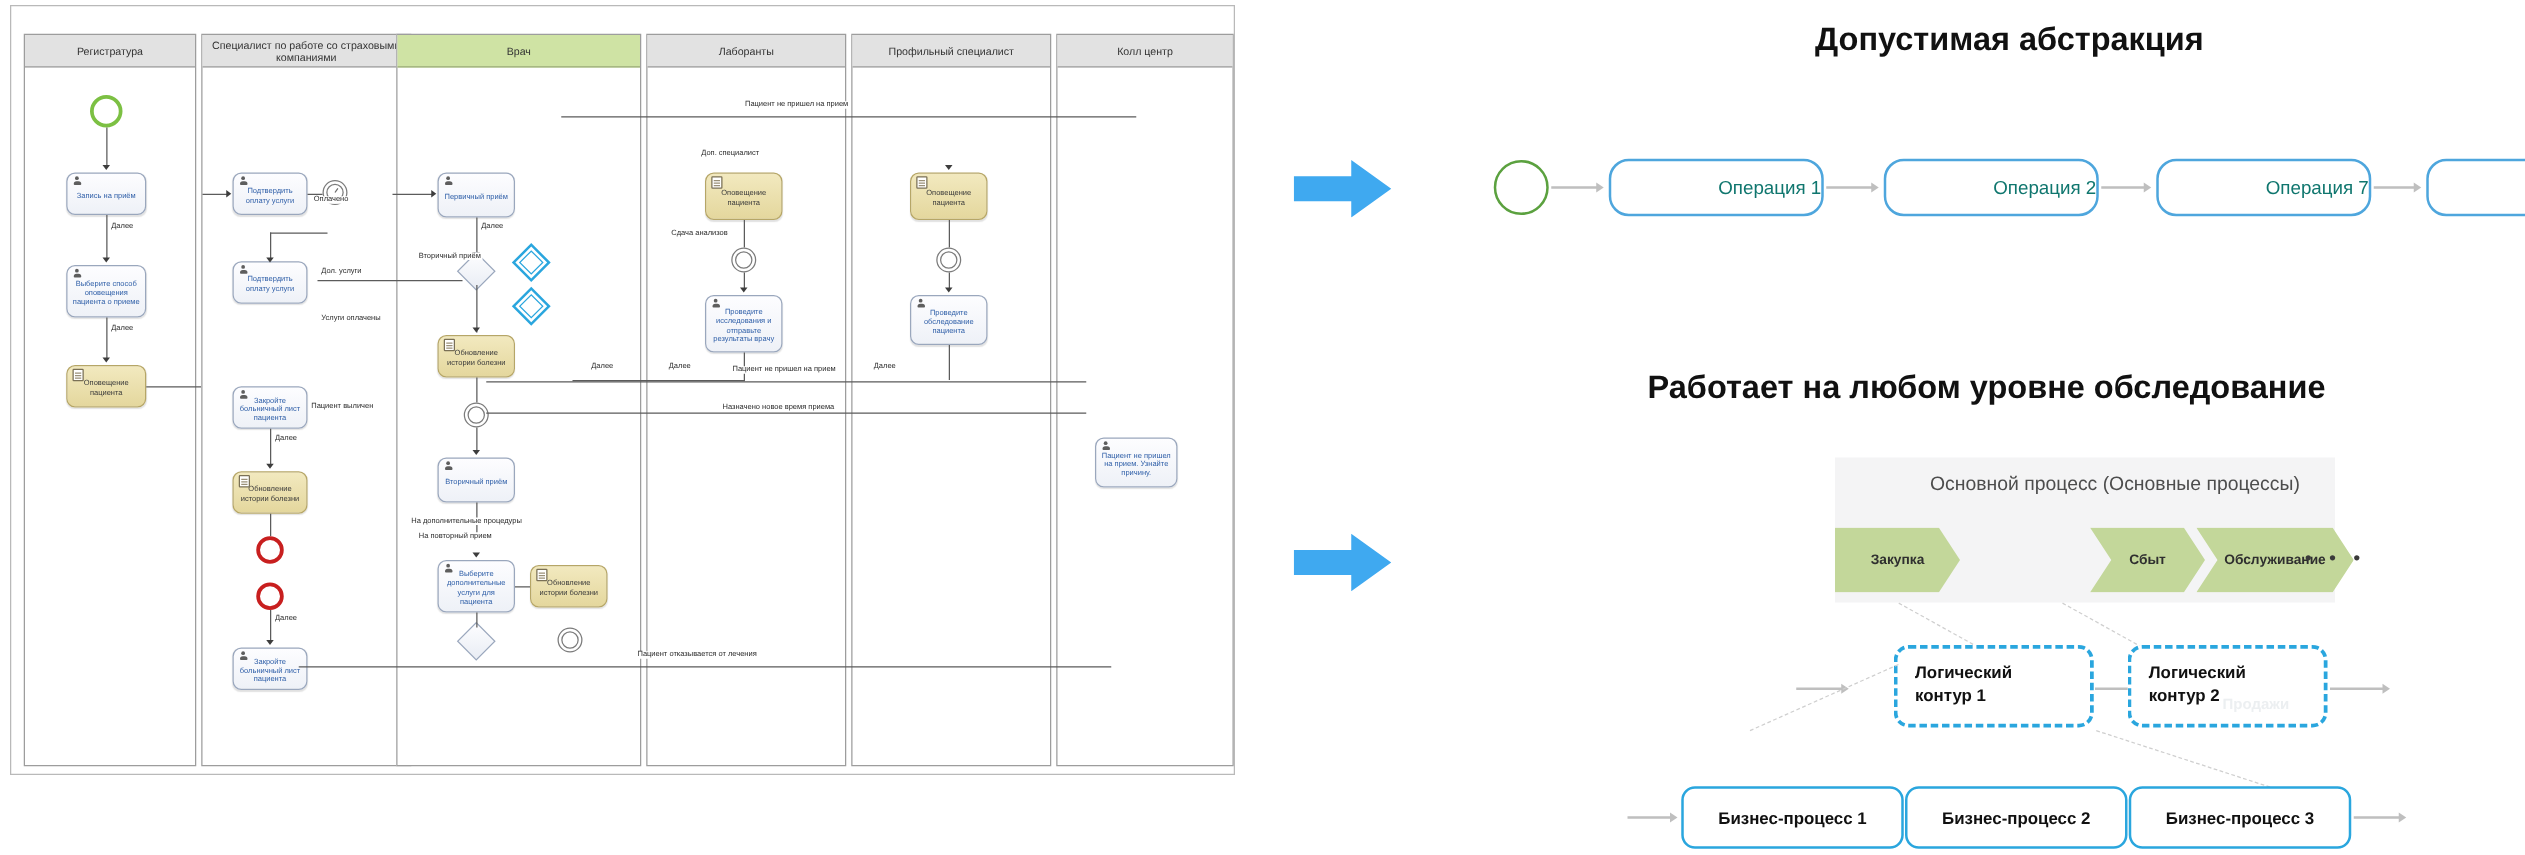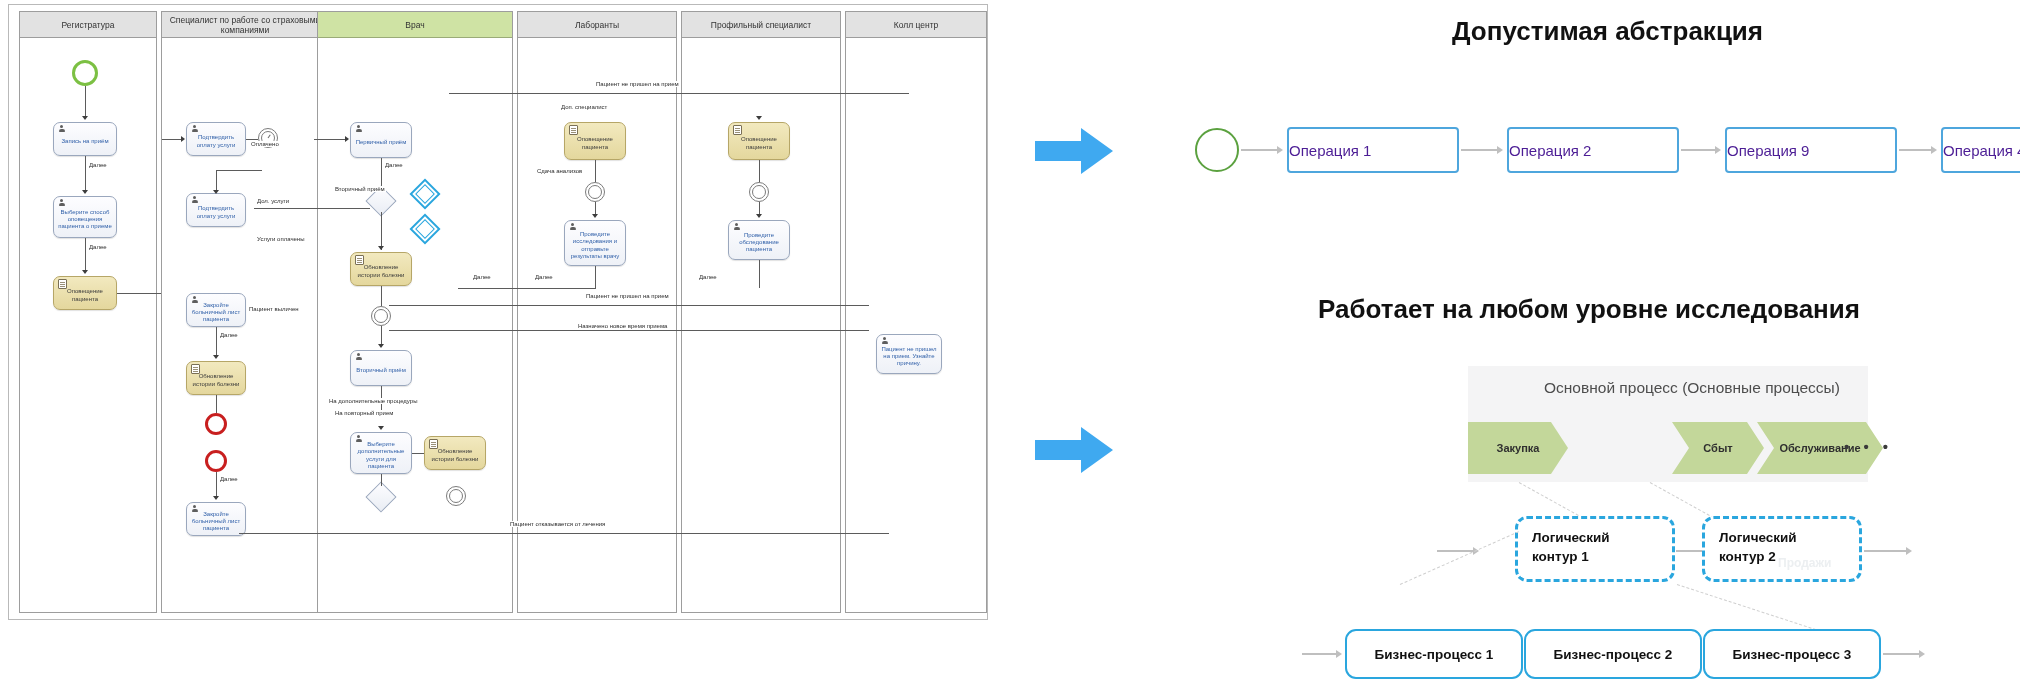--- a/index.html
+++ b/index.html
@@ -1,21 +1,21 @@
 <!DOCTYPE html>
 <html><head>
 <meta charset="utf-8">
 <style>
   html,body{margin:0;padding:0;background:#ffffff;}
   body{width:2020px;height:684px;overflow:hidden;font-family:"Liberation Sans","DejaVu Sans",sans-serif;}
   #root{position:relative;width:2020px;height:684px;background:#fff;}
 
   
   .bpmn-panel{position:absolute;left:8px;top:4px;width:980px;height:616px;background:#fff;border:1px solid #b9b9b9;box-sizing:border-box;}
-  .lane{position:absolute;top:6px;bottom:6px;border:1px solid #9d9d9d;background:#fff;box-sizing:border-box;}
+  .lane{position:absolute;top:22px;bottom:6px;border:1px solid #9d9d9d;background:#fff;box-sizing:border-box;}
   .lane-head{height:26px;background:#e2e2e2;border-bottom:1px solid #9d9d9d;display:flex;align-items:center;justify-content:center;
              font-size:8.5px;color:#333;text-align:center;line-height:10px;padding:0 4px;box-sizing:border-box;}
   .lane.active > .lane-head{background:#cfe3a4;border-bottom:1px solid #9aab78;}
   .lane-body{position:absolute;left:0;right:0;top:26px;bottom:0;}
 
   
   .node{position:absolute;box-sizing:border-box;}
   .task{border:1px solid #9aa7bd;border-radius:7px;background:linear-gradient(#fdfdff,#eef1f7);
         color:#2f5fa8;font-size:6px;line-height:7.2px;text-align:center;
         display:flex;align-items:center;justify-content:center;padding:7px 2px 2px;box-shadow:0 1px 1px rgba(0,0,0,.12);}
@@ -52,22 +52,22 @@
   .logo-wrap{position:absolute;right:18px;bottom:10px;display:flex;align-items:center;gap:9px;}
   .logo-mark{width:34px;height:34px;position:relative;}
   .logo-word{font-size:27px;font-weight:bold;color:#1b6fb5;letter-spacing:-1px;line-height:27px;font-family:"DejaVu Sans",sans-serif;}
   .logo-sep{width:1px;height:26px;background:#bcbcbc;}
 
   
   .heading{position:absolute;font-size:26px;font-weight:bold;color:#111;white-space:nowrap;}
   .big-arrow{position:absolute;width:78px;height:46px;}
   .ring{position:absolute;border-radius:50%;box-sizing:border-box;background:#fff;}
   .ring.green{border:2.5px solid #5ba13f;}
-  .opbox{position:absolute;box-sizing:border-box;border:2.5px solid #4ea6dd;border-radius:4px;background:#fff;
-         display:flex;align-items:center;justify-content:flex-start;font-size:15px;color:#4c1d95;}
+  .opbox{position:absolute;box-sizing:border-box;border:2.5px solid #4ea6dd;border-radius:16px;background:#fff;
+         display:flex;align-items:center;justify-content:flex-end;font-size:15px;color:#0f766e;}
   .gline{position:absolute;height:2px;background:#bfbfbf;}
   .gline-arr{position:absolute;width:0;height:0;border-top:4px solid transparent;border-bottom:4px solid transparent;border-left:6px solid #bfbfbf;}
 
   
   .chev-card{position:absolute;background:#f4f4f5;box-sizing:border-box;}
   .chev-title{position:absolute;font-size:15.5px;color:#4d4d4d;}
   .chev{position:absolute;height:52px;background:#c3d79a;display:flex;align-items:center;justify-content:center;
         color:#2f2f2f;font-size:11px;font-weight:bold;
         clip-path:polygon(0 0, calc(100% - 17px) 0, 100% 50%, calc(100% - 17px) 100%, 0 100%, 17px 50%);}
   .chev.first{clip-path:polygon(0 0, calc(100% - 17px) 0, 100% 50%, calc(100% - 17px) 100%, 0 100%);}
@@ -300,30 +300,30 @@
   <div class="gline" style="left:1461px;top:149px;width:38px;"></div>
   <div class="gline-arr" style="left:1497px;top:146px;"></div>
 
   <div class="opbox" style="left:1507px;top:127px;width:172px;height:46px;">
     <span>Операция 2</span>
   </div>
   <div class="gline" style="left:1681px;top:149px;width:36px;"></div>
   <div class="gline-arr" style="left:1715px;top:146px;"></div>
 
   <div class="opbox" style="left:1725px;top:127px;width:172px;height:46px;">
-    <span>Операция 9</span>
+    <span>Операция 7</span>
   </div>
   <div class="gline" style="left:1899px;top:149px;width:34px;"></div>
   <div class="gline-arr" style="left:1931px;top:146px;"></div>
 
   <div class="opbox" style="left:1941px;top:127px;width:172px;height:46px;">
     <span>Операция 4</span>
   </div>
 
-  <div class="heading" style="left:1318px;top:294px;">Работает на любом уровне исследования</div>
+  <div class="heading" style="left:1318px;top:294px;">Работает на любом уровне обследование</div>
 
   <div class="big-arrow" style="left:1035px;top:427px;">
     <svg width="78" height="46" viewBox="0 0 78 46">
         <polygon points="0,13 46,13 46,0 78,23 46,46 46,33 0,33" fill="#3fa9f0"></polygon>
       </svg>
   </div>
 
   <div class="chev-card" style="left:1468px;top:366px;width:400px;height:116px;"></div>
   <div class="chev-title" style="left:1544px;top:379px;">Основной процесс (Основные процессы)</div>
 

